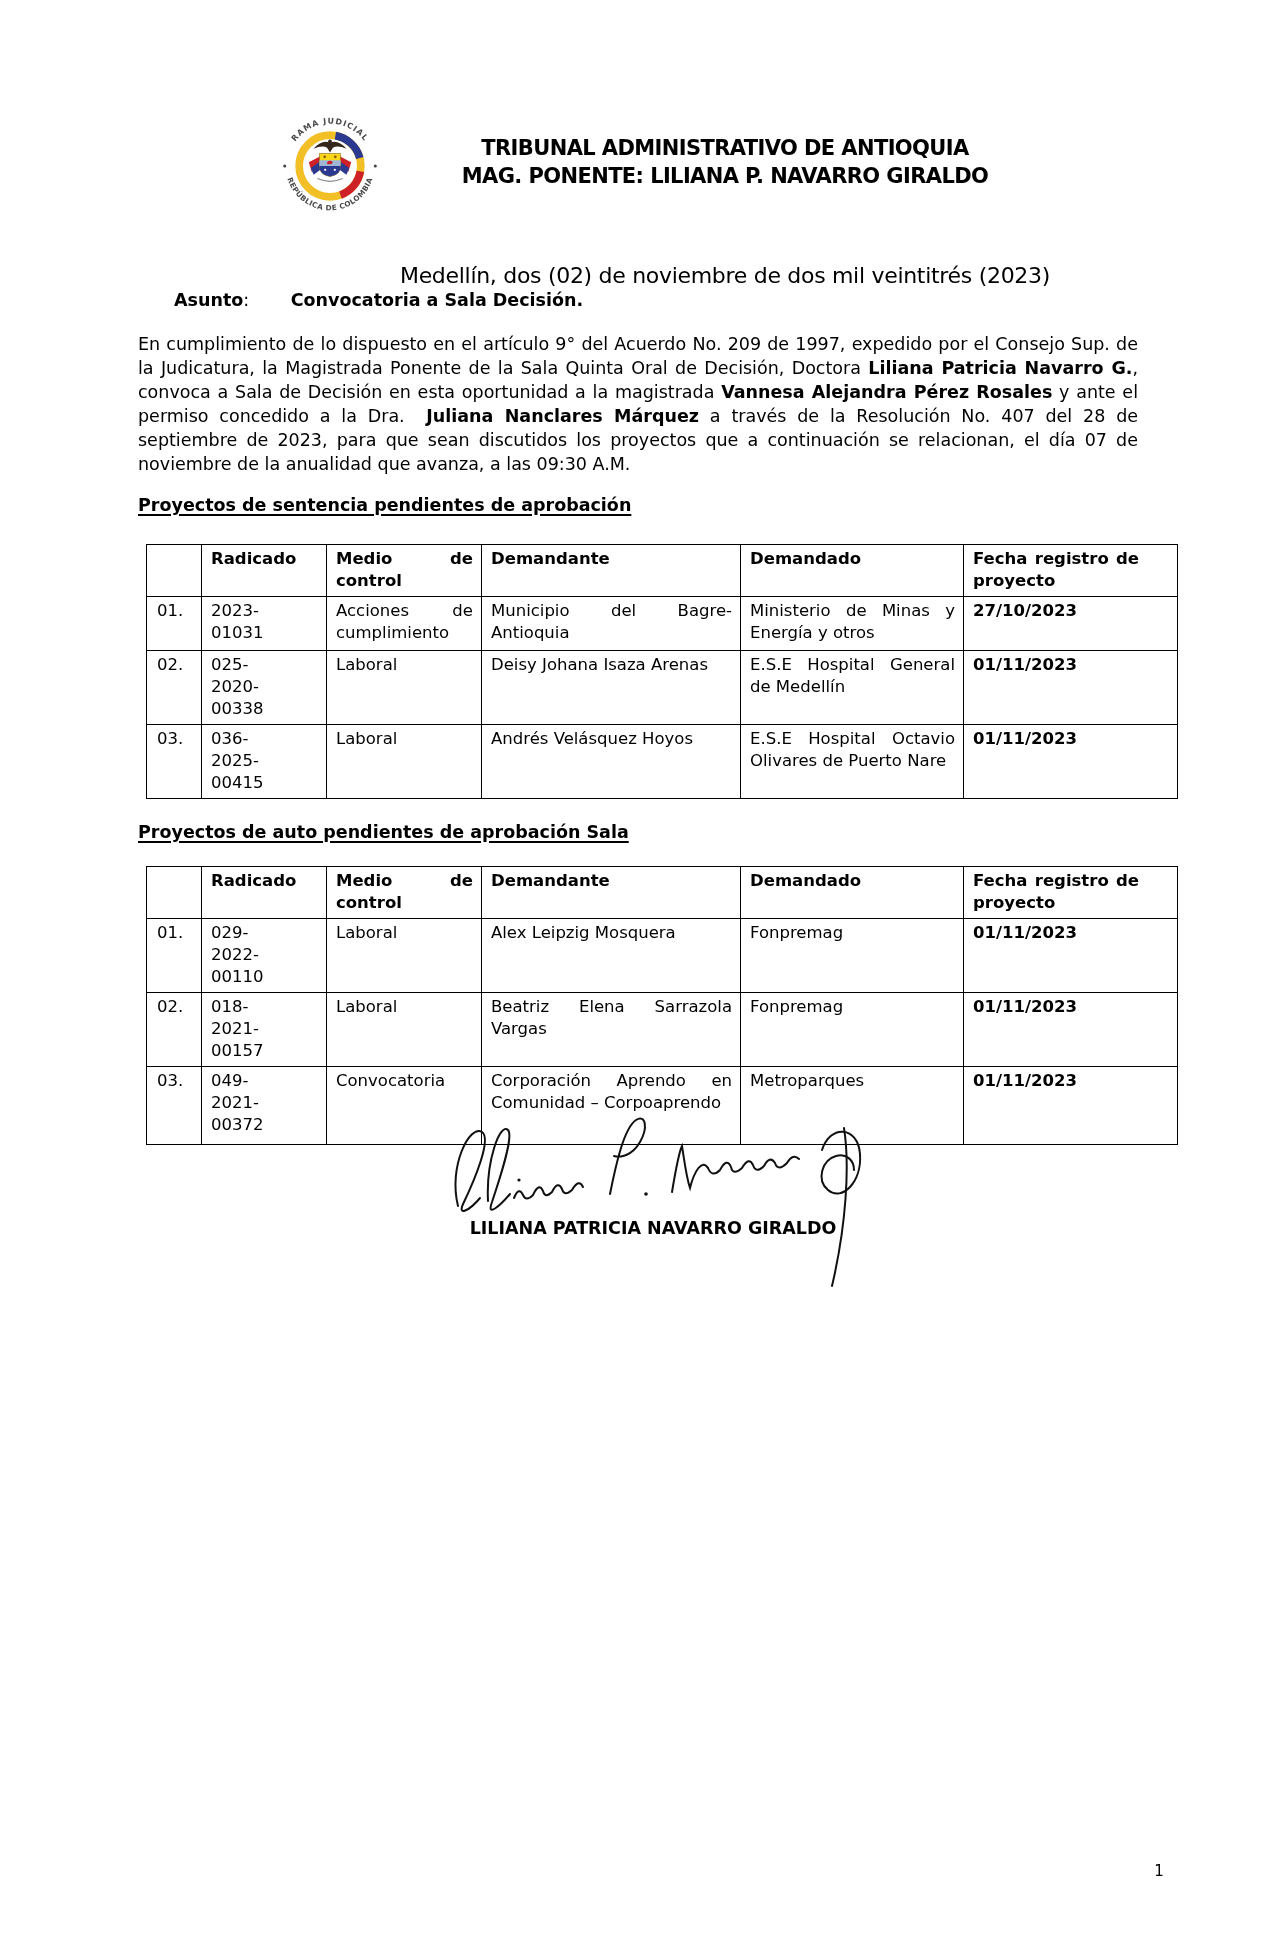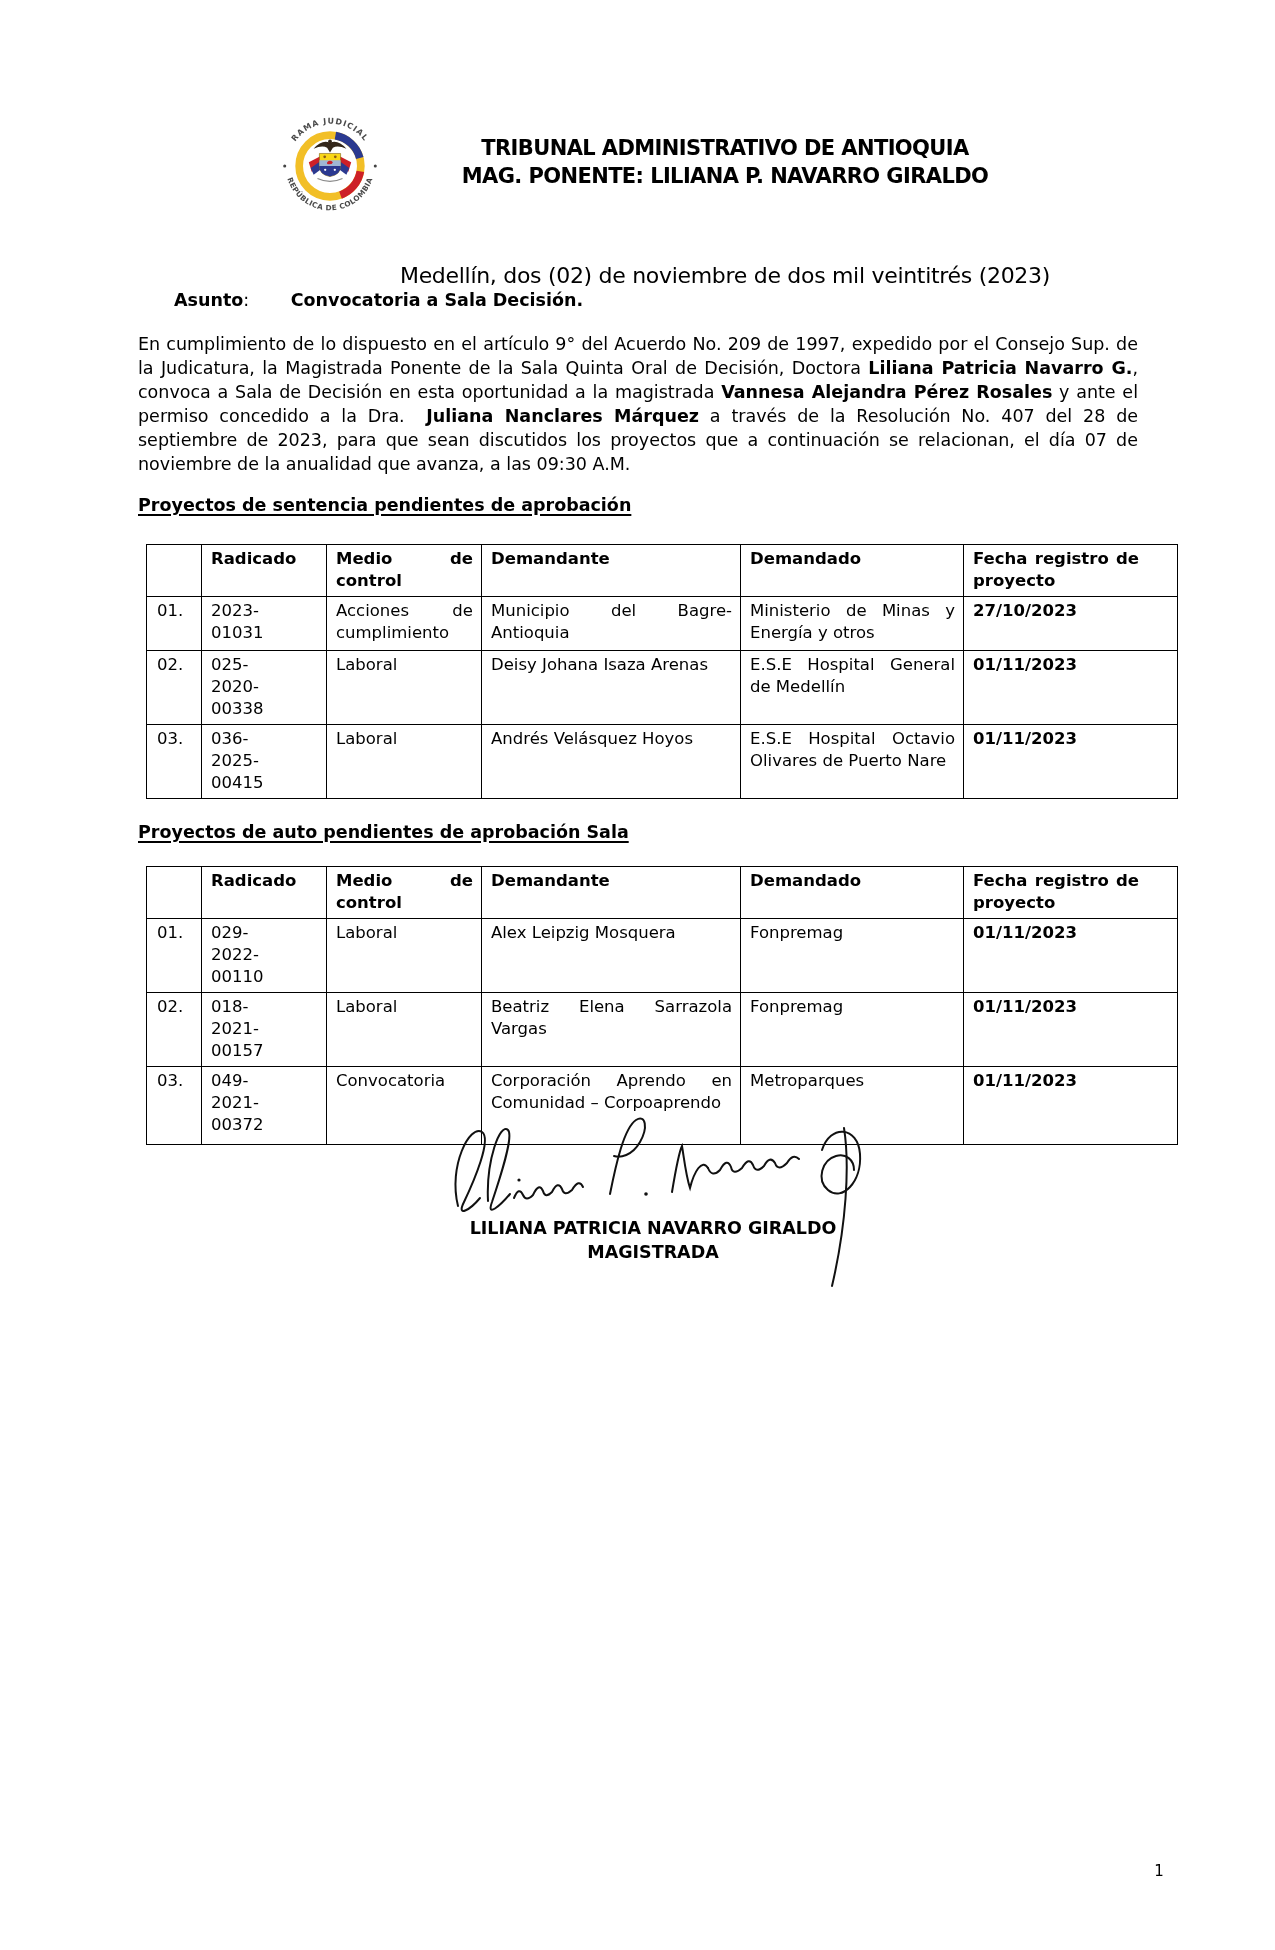--- a/index.html
+++ b/index.html
@@ -198,17 +198,16 @@
       <path d="M170,88 C176,58 184,22 196,14 C206,8 208,22 200,36 C192,50 180,52 174,50"></path>
       <path d="M232,86 C236,62 240,44 242,40 C244,52 246,70 250,82 C254,66 262,52 268,62"></path>
       <path d="M268,62 q4,10 12,2 q7,-13 11,-3 q2,9 11,1 q7,-12 11,-3 q3,9 11,1 q6,-11 11,-3 q3,9 12,0 q6,-10 12,-4"></path>
       <path d="M382,44 C390,18 418,20 420,48 C422,76 402,96 388,84 C376,74 382,54 396,50 C406,47 414,54 414,64"></path>
       <path d="M404,22 C410,60 406,120 392,180"></path>
     </g>
     <circle cx="79" cy="74" r="1.6" fill="#111"></circle>
     <circle cx="206" cy="88" r="1.8" fill="#111"></circle>
   </svg>
   <div class="abs sig-name">LILIANA PATRICIA NAVARRO GIRALDO</div>
-  <div class="abs sig-title">MAGISTRADA</div>
 
   <div class="abs page-number">1</div>
 
 </div>
 
 </body></html>

